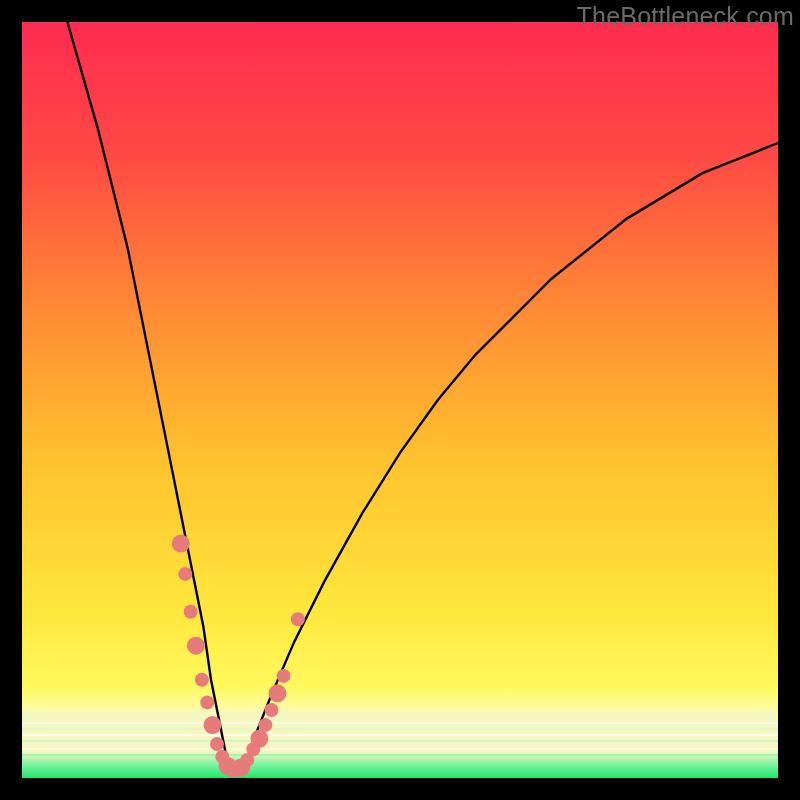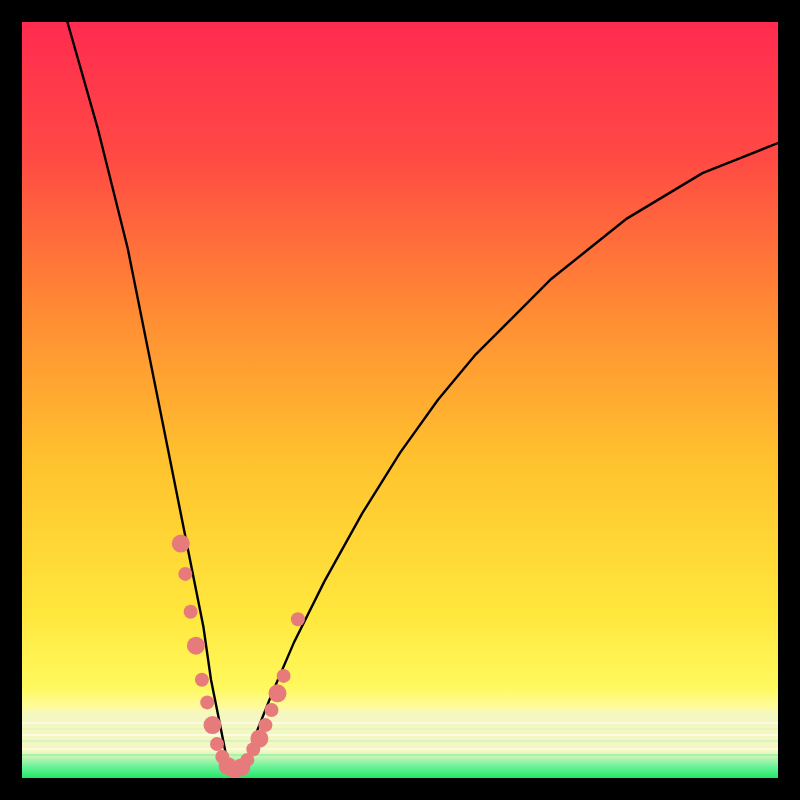--- a/index.html
+++ b/index.html
@@ -92,13 +92,14 @@
           <circle cx="237.4" cy="716.7" r="9" fill="#e77b7b" stroke="#c85858" stroke-width="0"></circle>
           <circle cx="243.4" cy="703.1" r="7" fill="#e77b7b" stroke="#c85858" stroke-width="0"></circle>
           <circle cx="249.5" cy="688.0" r="7" fill="#e77b7b" stroke="#c85858" stroke-width="0"></circle>
           <circle cx="255.5" cy="671.3" r="9" fill="#e77b7b" stroke="#c85858" stroke-width="0"></circle>
           <circle cx="261.6" cy="653.9" r="7" fill="#e77b7b" stroke="#c85858" stroke-width="0"></circle>
           <circle cx="275.9" cy="597.2" r="7" fill="#e77b7b" stroke="#c85858" stroke-width="0"></circle>
         </g>
     </svg>
   </div>
 
+  <div class="watermark">TheBottleneck.com</div>
 </div>
 
 </body></html>

